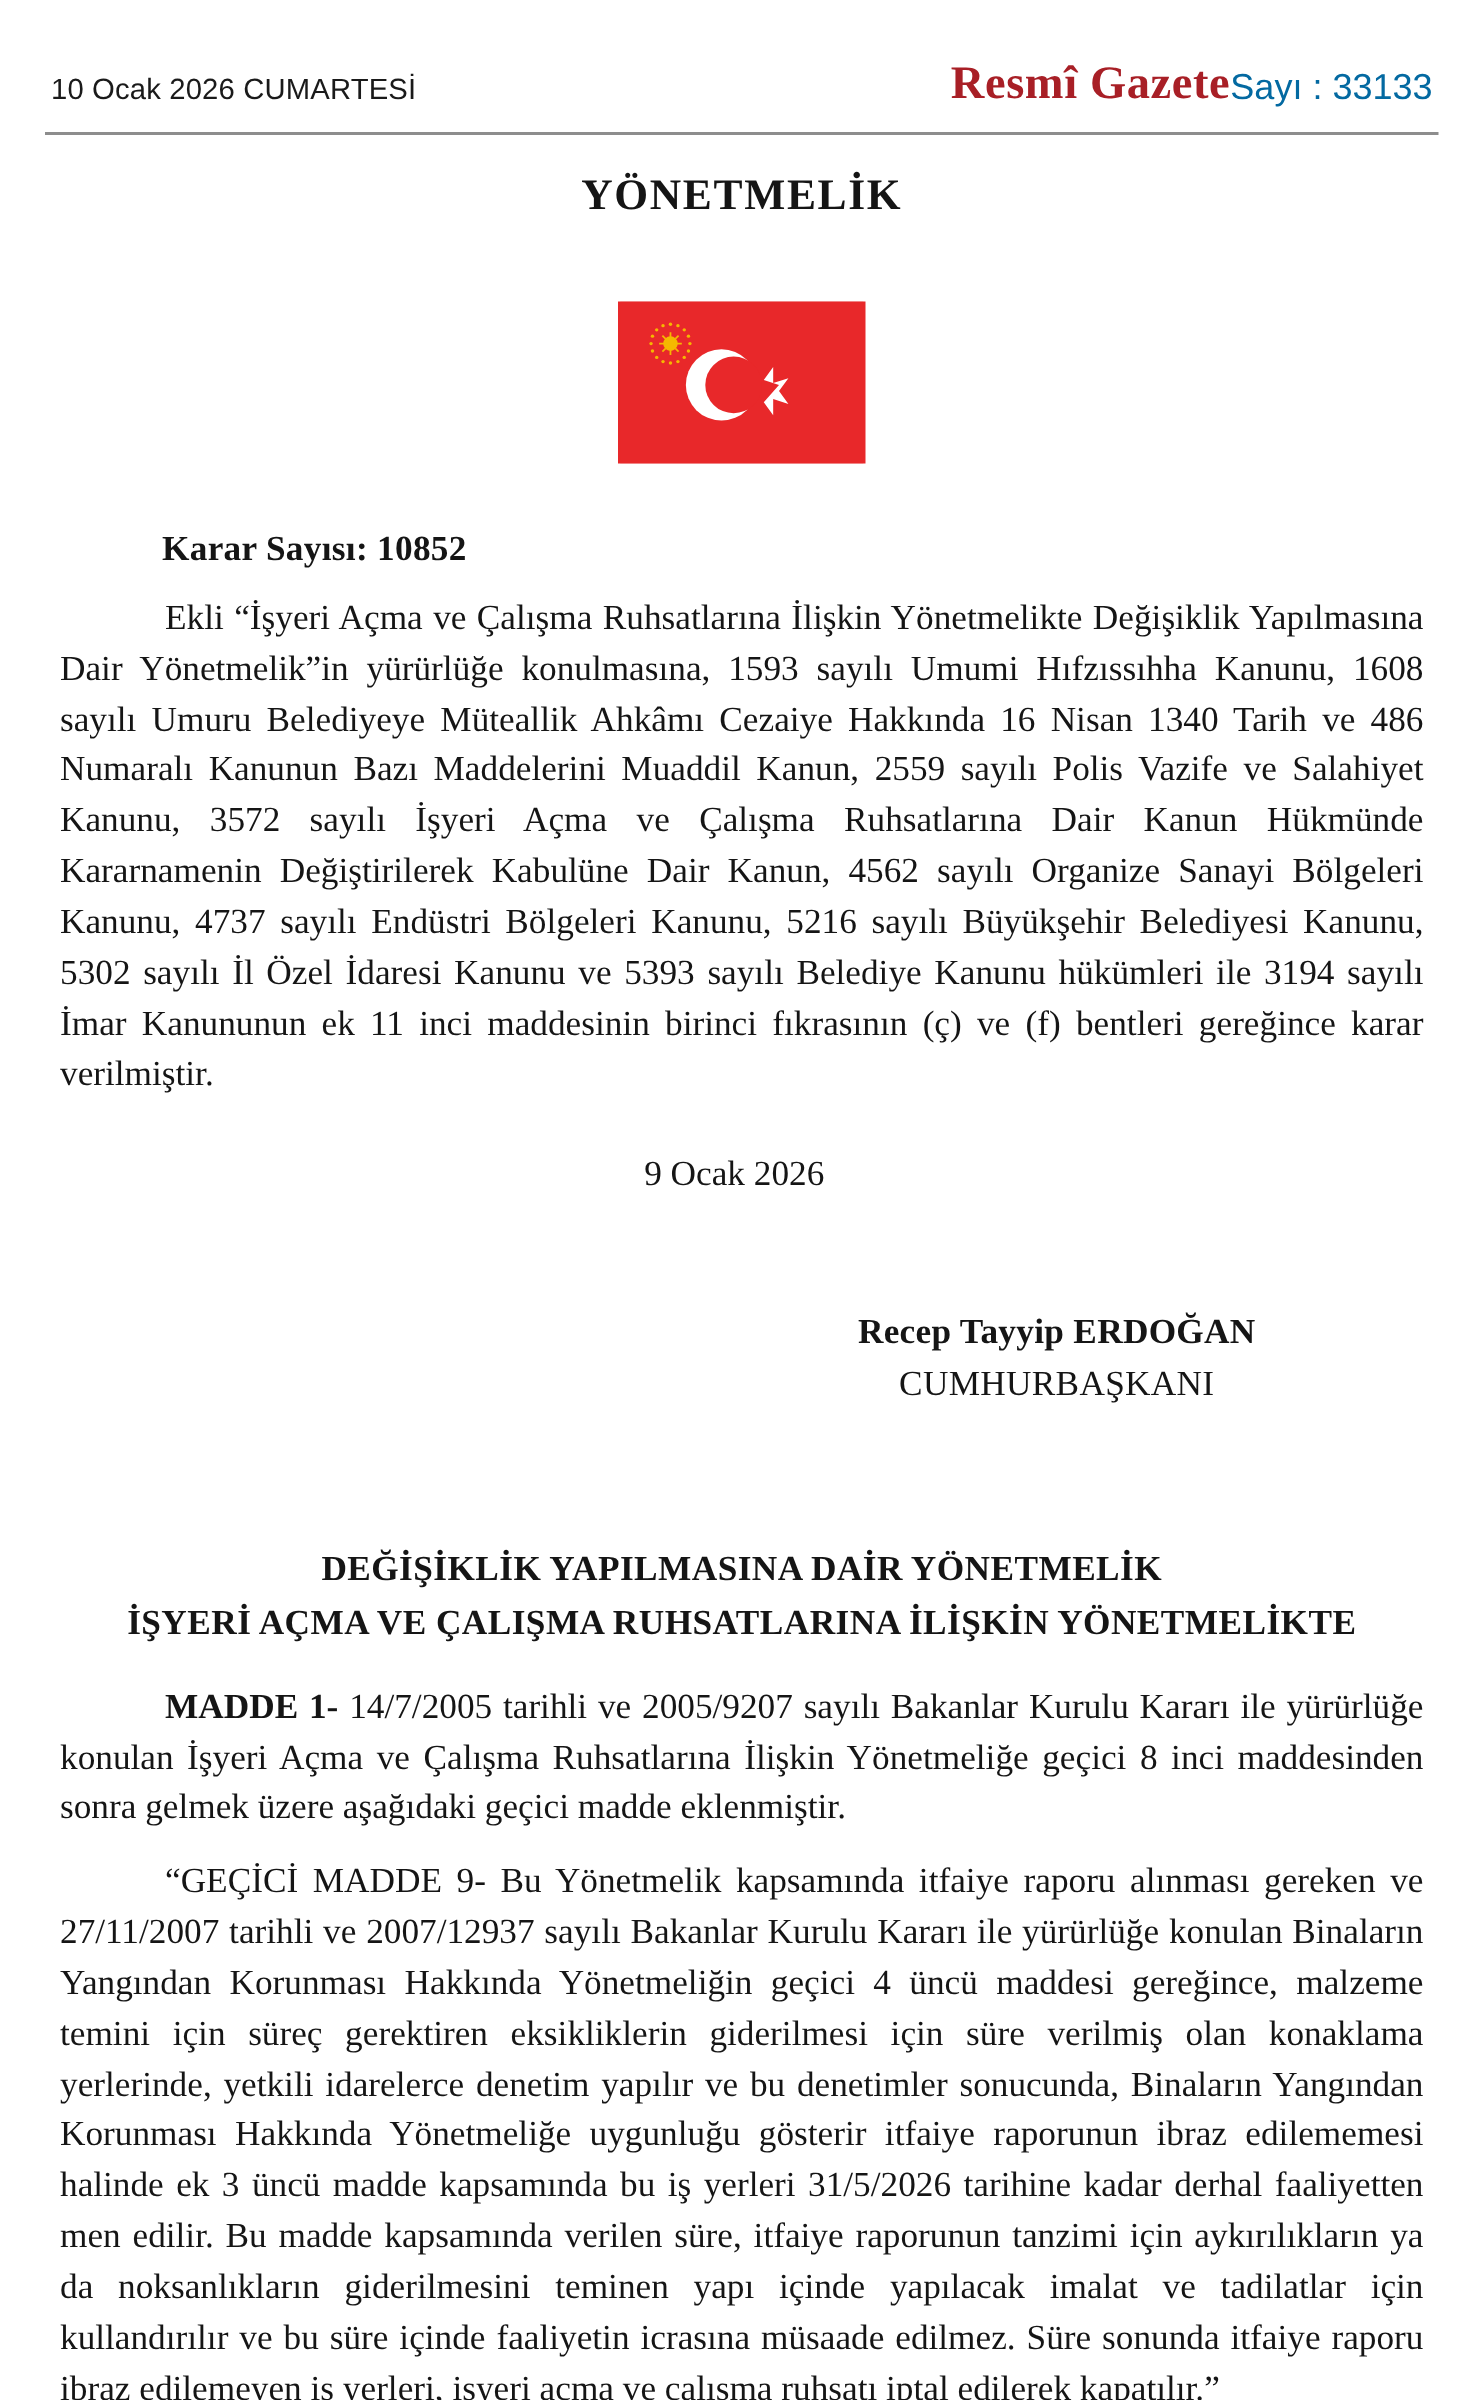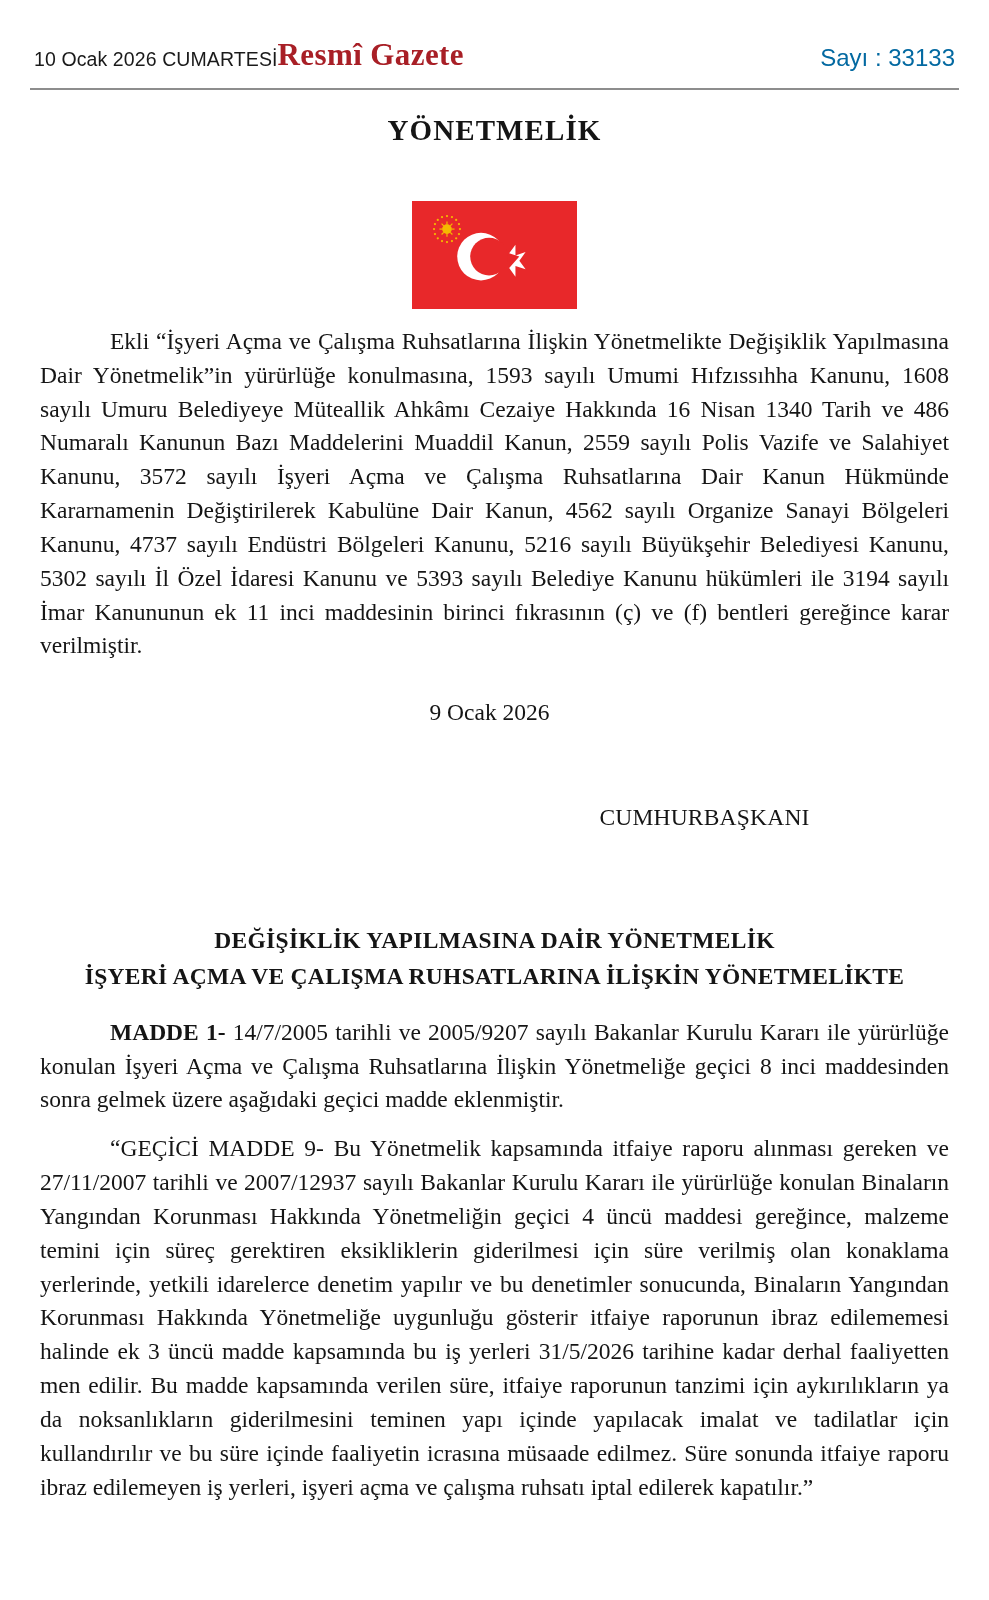--- a/index.html
+++ b/index.html
@@ -37,21 +37,21 @@
     font-size: 19.5px;
     letter-spacing: 0.1px;
     color: #1a1a1a;
     white-space: nowrap;
   }
   .masthead-title {
     font-family: "Liberation Serif", "DejaVu Serif", serif;
     font-size: 31px;
     font-weight: bold;
     letter-spacing: 0.4px;
-    text-align: left;
+    text-align: right;
     flex: 1;
     transform: translateY(-1px);
   }
   .masthead-issue {
     font-family: "Liberation Sans", "DejaVu Sans", sans-serif;
     font-size: 24px;
     color: #0369a1;
     white-space: nowrap;
   }
   .rule {
@@ -203,26 +203,28 @@
         <circle cx="125" cy="103" r="44" fill="#ffffff"></circle>
         <circle cx="140" cy="103" r="35" fill="#e8282a"></circle>
 
         <polygon fill="#ffffff" points="196.0,103.0 177.2,96.9 188.8,80.9 188.8,100.7 207.6,94.6 196.0,110.6 207.6,126.6 188.8,120.5 188.8,140.3 177.2,124.3"></polygon>
       </svg>
     </div>
   </div>
 
   <div class="content">
 
+    <div class="karar-no">Karar Sayısı: 10852</div>
 
     <p class="body-par">Ekli “İşyeri Açma ve Çalışma Ruhsatlarına İlişkin Yönetmelikte Değişiklik Yapılmasına Dair Yönetmelik”in yürürlüğe konulmasına, 1593 sayılı Umumi Hıfzıssıhha Kanunu, 1608 sayılı Umuru Belediyeye Müteallik Ahkâmı Cezaiye Hakkında 16 Nisan 1340 Tarih ve 486 Numaralı Kanunun Bazı Maddelerini Muaddil Kanun, 2559 sayılı Polis Vazife ve Salahiyet Kanunu, 3572 sayılı İşyeri Açma ve Çalışma Ruhsatlarına Dair Kanun Hükmünde Kararnamenin Değiştirilerek Kabulüne Dair Kanun, 4562 sayılı Organize Sanayi Bölgeleri Kanunu, 4737 sayılı Endüstri Bölgeleri Kanunu, 5216 sayılı Büyükşehir Belediyesi Kanunu, 5302 sayılı İl Özel İdaresi Kanunu ve 5393 sayılı Belediye Kanunu hükümleri ile 3194 sayılı İmar Kanununun ek 11 inci maddesinin birinci fıkrasının (ç) ve (f) bentleri gereğince karar verilmiştir.</p>
 
     <div class="sign-date">9 Ocak 2026</div>
 
     <div class="signature">
+      <div class="name">Recep Tayyip ERDOĞAN</div>
       <div class="role">CUMHURBAŞKANI</div>
     </div>
 
     <div class="reg-title">
       <span class="line">DEĞİŞİKLİK YAPILMASINA DAİR YÖNETMELİK</span>
       <span class="line">İŞYERİ AÇMA VE ÇALIŞMA RUHSATLARINA İLİŞKİN YÖNETMELİKTE</span>
     </div>
 
     <div class="articles">
       <p class="article">

